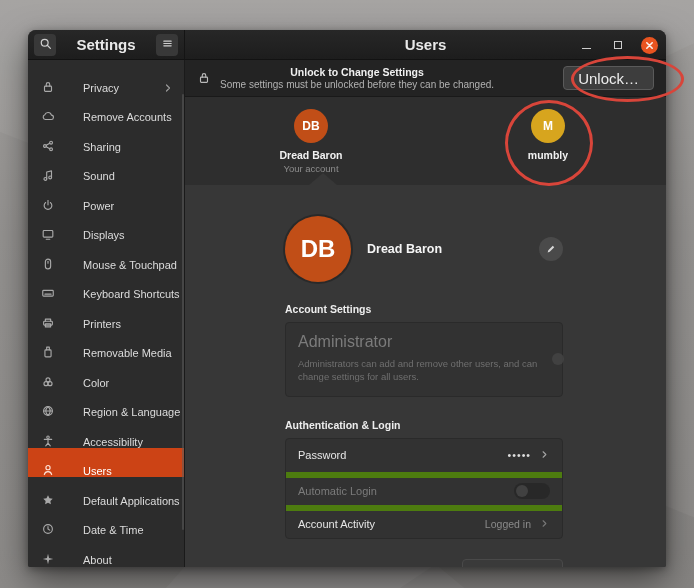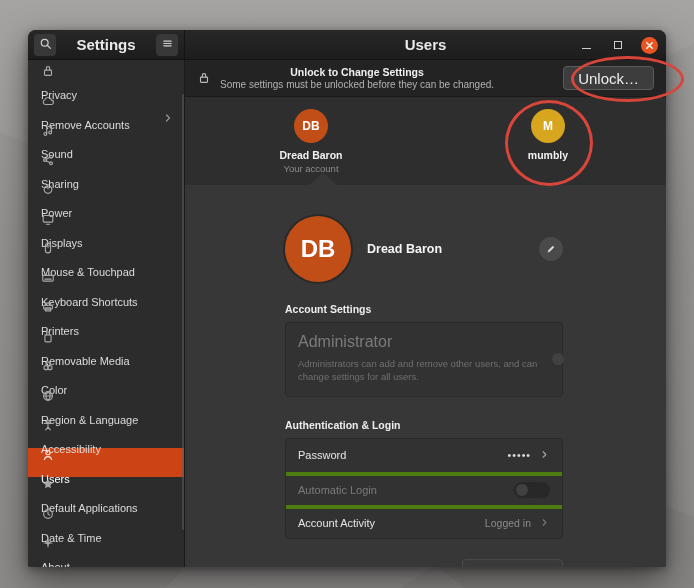--- a/index.html
+++ b/index.html
@@ -37,22 +37,22 @@
     align-items:center; gap:14px; }
   .wc { border:none; background:transparent; cursor:pointer; width:18px; height:18px;
     display:flex; align-items:center; justify-content:center; padding:0; }
   .wc .min-glyph { width:9px; height:0; border-bottom:1.6px solid #cdcdcd; display:block; margin-top:6px; }
   .wc .max-glyph { width:8px; height:8px; border:1.4px solid #cdcdcd; display:block; }
   .wc.close { width:17px; height:17px; border-radius:50%; background:#e95420; }
   .wc.close svg { width:9px; height:9px; stroke:#fbf1ec; stroke-width:1.8; stroke-linecap:round; }
 
   
   .sidebar { background:#2c2c2c; border-right:1px solid #1a1a1a; position:relative; padding-top:4px; }
-  .side-item { height:29.5px; display:flex; align-items:flex-start; gap:11px; padding:0 10px 0 13px;
-    cursor:pointer; color:#dcdcdc;flex-direction:column; }
+  .side-item { height:29.5px; display:flex; align-items:flex-end; gap:28px; padding:0 10px 0 13px;
+    cursor:pointer; color:#dcdcdc; }
   .side-item .icn { width:14px; height:14px; flex:0 0 14px; display:flex; }
   .side-item .icn svg { width:14px; height:14px; stroke:#a9a9a9; fill:none; stroke-width:1.3;
     stroke-linecap:round; stroke-linejoin:round; color:#a9a9a9; }
   .side-item .lbl { font-size:11px; white-space:nowrap; }
   .side-item .chev { margin-left:auto; display:flex; }
   .side-item .chev svg { width:12px; height:12px; stroke:#9a9a9a; fill:none; stroke-width:1.6;
     stroke-linecap:round; stroke-linejoin:round; }
   .side-item.selected { color:#ffffff; }
   .side-item.selected .icn svg { stroke:#ffe4d8; color:#ffe4d8; }
   .side-scrollbar { position:absolute; right:0; top:34px; width:2px; height:436px;
@@ -96,21 +96,21 @@
   .edit-btn { margin-left:auto; width:24px; height:24px; border-radius:50%; border:none;
     background:#4a4a4a; display:flex; align-items:center; justify-content:center; cursor:pointer; }
   .edit-btn svg { width:12px; height:12px; fill:#d8d8d8; }
 
   .section-heading { color:#ededed; font-size:10.5px; font-weight:bold; }
   .h1 { margin-top:20px; }
   .h2 { margin-top:22px; }
 
   .card { margin-top:7px; background:#323232; border:1px solid #2a2a2a; border-radius:4px; }
   .row { display:flex; align-items:center; padding:0 12px; min-height:33px; }
-  .row + .row { border-top:4px solid #4d7c0f; }
+  .row + .row { border-top:6px solid #4d7c0f; }
   .row .r-label { font-size:11px; color:#e6e6e6; }
   .row .r-right { margin-left:auto; display:flex; align-items:center; gap:8px; }
   .row .r-value { font-size:10.5px; color:#dedede; letter-spacing:1px; }
   .row .r-value.dim { color:#8a8a8a; letter-spacing:0; }
   .row .chev svg { width:11px; height:11px; stroke:#a5a5a5; fill:none; stroke-width:1.6;
     stroke-linecap:round; stroke-linejoin:round; }
   .row .chev.dim svg { stroke:#777; }
   .dimtext { color:#7b7b7b !important; }
 
   .admin-card { padding:10px 12px 12px; }
@@ -192,37 +192,37 @@
       <span class="icn">
           <svg viewBox="0 0 16 16">
             <path d="M5 12h6.5a2.5 2.5 0 0 0 .4-5A4 4 0 0 0 4.3 6.6 2.8 2.8 0 0 0 5 12z"></path>
           </svg>
         </span>
       <span class="lbl">Remove Accounts</span>
     </div>
     <div class="side-item">
       <span class="icn">
           <svg viewBox="0 0 16 16">
-            <path d="M6.5 12.5V4.5l5.5-1.2v7.5"></path>
-            <circle cx="5" cy="12.5" r="1.6"></circle>
-            <circle cx="10.5" cy="10.8" r="1.6"></circle>
-          </svg>
-        </span>
-      <span class="lbl">Sound</span>
-    </div>
-    <div class="side-item">
-      <span class="icn">
-          <svg viewBox="0 0 16 16">
             <circle cx="4.5" cy="8" r="1.6"></circle>
             <circle cx="11.5" cy="4.2" r="1.6"></circle>
             <circle cx="11.5" cy="11.8" r="1.6"></circle>
             <path d="M6 7.2l4-2.3M6 8.8l4 2.3"></path>
           </svg>
         </span>
       <span class="lbl">Sharing</span>
+    </div>
+    <div class="side-item">
+      <span class="icn">
+          <svg viewBox="0 0 16 16">
+            <path d="M6.5 12.5V4.5l5.5-1.2v7.5"></path>
+            <circle cx="5" cy="12.5" r="1.6"></circle>
+            <circle cx="10.5" cy="10.8" r="1.6"></circle>
+          </svg>
+        </span>
+      <span class="lbl">Sound</span>
     </div>
     <div class="side-item">
       <span class="icn">
           <svg viewBox="0 0 16 16">
             <path d="M8 2.8v5"></path>
             <path d="M5.3 5.2a4.4 4.4 0 1 0 5.4 0"></path>
           </svg>
         </span>
       <span class="lbl">Power</span>
     </div>

